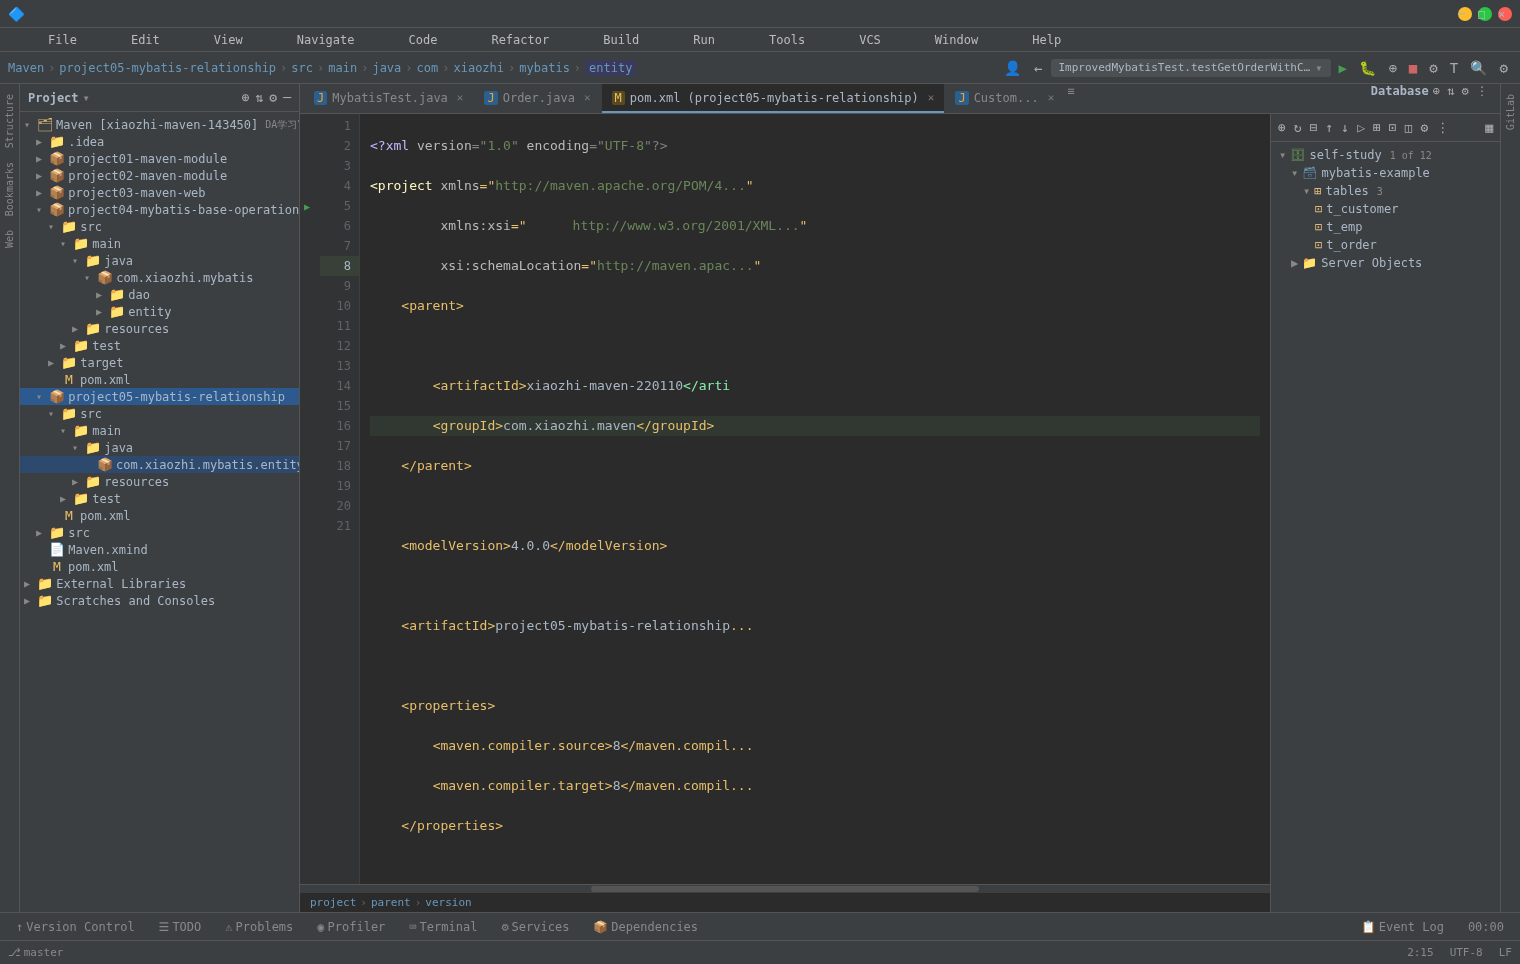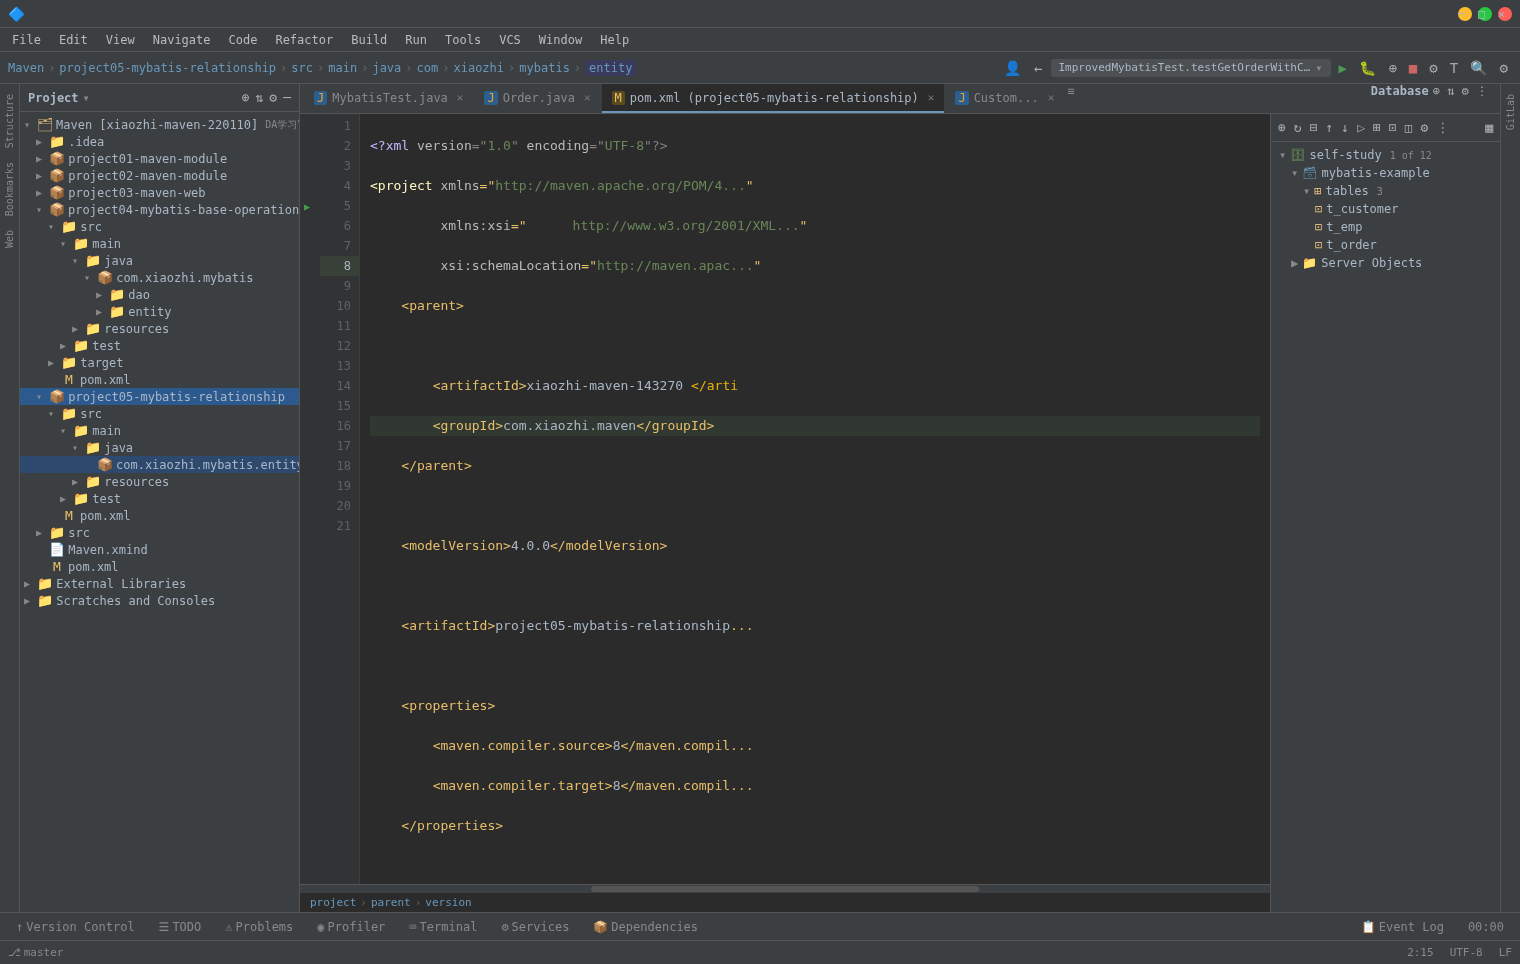--- a/index.html
+++ b/index.html
@@ -53,20 +53,21 @@
       padding: 0 4px;
       border-bottom: 1px solid #555;
       gap: 2px;
     }
     .menu-item {
       color: #bbb;
       font-size: 12px;
       padding: 2px 8px;
       cursor: pointer;
       border-radius: 3px;
+      margin-left: 36px;
     }
     .nav-icon-btn {
       color: #aaa;
       font-size: 14px;
       cursor: pointer;
       padding: 2px 4px;
       border-radius: 2px;
     }
 
     
@@ -505,21 +506,21 @@
           <span class="panel-icon-btn">⇅</span>
           <span class="panel-icon-btn">⚙</span>
           <span class="panel-icon-btn">─</span>
         </div>
       </div>
       <div id="project-tree">
 
         <div class="tree-item">
           <span class="tree-arrow">▾</span>
           <span class="tree-icon folder-icon">🗂</span>
-          <span>Maven [xiaozhi-maven-220110]</span>
+          <span>Maven [xiaozhi-maven-143450]</span>
           <span style="color:#888;font-size:10px;margin-left:4px;">DA学习\研究生\研一-自学\Maven</span>
         </div>
         <div class="tree-item tree-indent-1">
           <span class="tree-arrow">▶</span>
           <span class="tree-icon folder-icon">📁</span>
           <span>.idea</span>
         </div>
         <div class="tree-item tree-indent-1">
           <span class="tree-arrow">▶</span>
           <span class="tree-icon" style="color:#dcb67a;">📦</span>
@@ -727,21 +728,21 @@
               <div>20</div>
               <div>21</div>
             </div>
             <div id="code-area">
 <span class="code-line"><span style="color:#c4b5fd;">&lt;?xml </span><span style="color:#bababa;">version</span><span style="color:#808080;">="</span><span style="color:#6a8759;">1.0</span><span style="color:#808080;">"</span><span style="color:#bababa;"> encoding</span><span style="color:#808080;">="</span><span style="color:#6a8759;">UTF-8</span><span style="color:#808080;">"?&gt;</span></span>
 <span class="code-line"><span style="color:#fef9c3;">&lt;project </span><span style="color:#bababa;">xmlns</span><span style="color:#e8bf6a;">="</span><span style="color:#6a8759;">http://maven.apache.org/POM/4...</span><span style="color:#e8bf6a;">"</span></span>
 <span class="code-line">         <span style="color:#bababa;">xmlns:xsi</span><span style="color:#e8bf6a;">="</span><span style="color:#6a8759;padding-left:46px;">http://www.w3.org/2001/XML...</span><span style="color:#e8bf6a;">"</span></span>
 <span class="code-line">         <span style="color:#bababa;">xsi:schemaLocation</span><span style="color:#e8bf6a;">="</span><span style="color:#6a8759;">http://maven.apac...</span><span style="color:#e8bf6a;">"</span></span>
 <span class="code-line">    <span style="color:#e8bf6a;">&lt;parent&gt;</span></span>
 <span class="code-line"></span>
-<span class="code-line">        <span style="color:#e8bf6a;">&lt;artifactId&gt;</span><span style="color:#a9b7c6;">xiaozhi-maven-143270</span><span style="color:#eab308;margin-left:8px;">&lt;/arti</span></span>
+<span class="code-line">        <span style="color:#e8bf6a;">&lt;artifactId&gt;</span><span style="color:#a9b7c6;">xiaozhi-maven-220110</span><span style="color:#86efac;">&lt;/arti</span></span>
 <span class="code-line" style="background:#313831;">        <span style="color:#e8bf6a;">&lt;groupId&gt;</span><span style="color:#a9b7c6;">com.xiaozhi.maven</span><span style="color:#e8bf6a;">&lt;/groupId&gt;</span></span>
 <span class="code-line">    <span style="color:#e8bf6a;">&lt;/parent&gt;</span></span>
 <span class="code-line"></span>
 <span class="code-line">    <span style="color:#e8bf6a;">&lt;modelVersion&gt;</span><span style="color:#a9b7c6;">4.0.0</span><span style="color:#e8bf6a;">&lt;/modelVersion&gt;</span></span>
 <span class="code-line"></span>
 <span class="code-line">    <span style="color:#e8bf6a;">&lt;artifactId&gt;</span><span style="color:#a9b7c6;">project05-mybatis-relationship</span><span style="color:#e8bf6a;">...</span></span>
 <span class="code-line"></span>
 <span class="code-line">    <span style="color:#e8bf6a;">&lt;properties&gt;</span></span>
 <span class="code-line">        <span style="color:#e8bf6a;">&lt;maven.compiler.source&gt;</span><span style="color:#a9b7c6;">8</span><span style="color:#e8bf6a;">&lt;/maven.compil...</span></span>
 <span class="code-line">        <span style="color:#e8bf6a;">&lt;maven.compiler.target&gt;</span><span style="color:#a9b7c6;">8</span><span style="color:#e8bf6a;">&lt;/maven.compil...</span></span>

